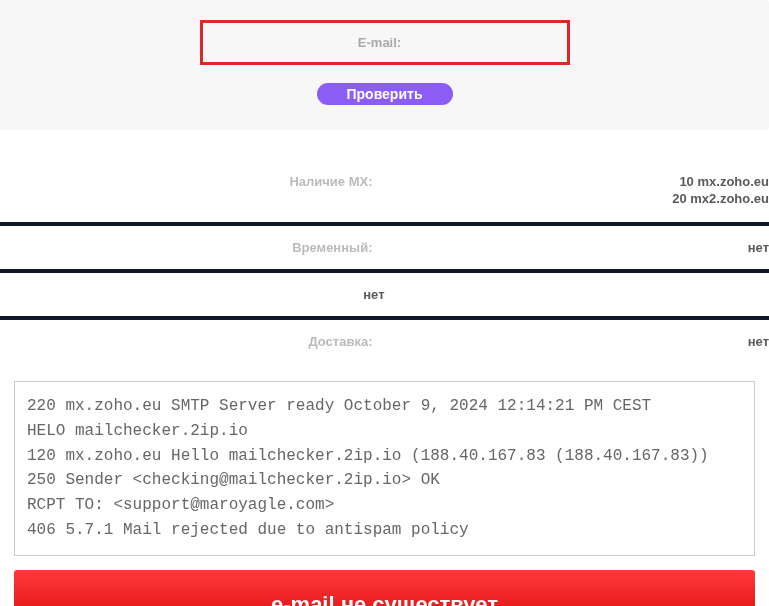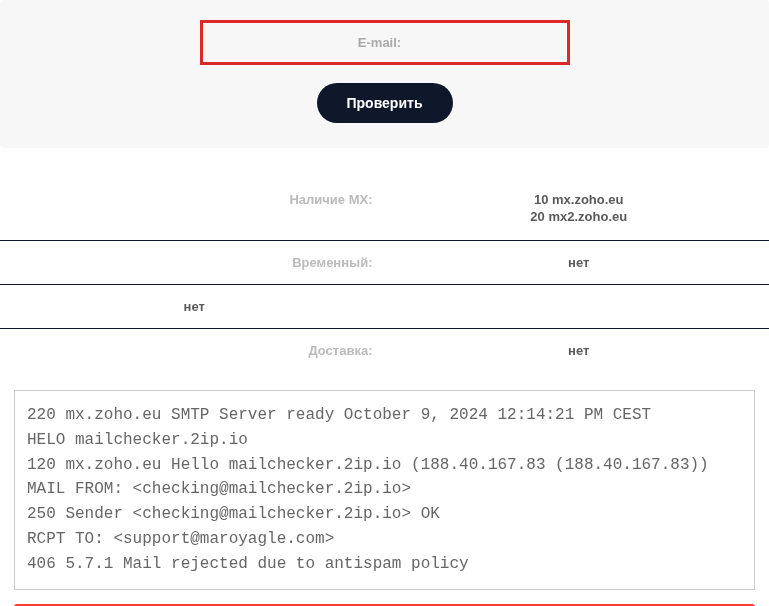--- a/index.html
+++ b/index.html
@@ -38,49 +38,49 @@
       border: 2px solid #111;
       border-radius: 3px;
       font-size: 13px;
       color: #333;
       background: #fff;
       outline: none;
     }
     .check-btn {
       display: block;
       margin: 0 auto;
-      background: #0f172a;
+      background: #8b5cf6;
       color: #fff;
       border: none;
       border-radius: 22px;
-      padding: 12px 30px;
+      padding: 3px 30px;
       font-size: 14px;
       font-weight: 600;
       cursor: pointer;
     }
     .results {
       padding: 30px 0 0 0;
     }
     .result-row {
       display: flex;
-      border-bottom: 1px solid #0f172a;
+      border-bottom: 4px solid #0f172a;
       padding: 14px 0;
     }
     .result-row:last-child { border-bottom: none; }
     .result-label {
       flex: 0 0 50%;
       text-align: right;
       color: #bbbbbb;
       font-size: 13px;
       font-weight: 700;
       padding-right: 12px;
     }
     .result-value {
       flex: 0 0 50%;
-      text-align: center;
+      text-align: right;
       color: #5a5a5a;
       font-size: 13px;
       font-weight: 700;
       padding-left: 4px;
     }
     .mx-list .mx-item { margin-bottom: 2px; }
     .log-box {
       border: 1px solid #ccc;
       padding: 12px;
       margin: 18px 14px 14px 14px;
@@ -135,19 +135,18 @@
     <div class="result-label">Доставка:</div>
     <div class="result-value">нет</div>
   </div>
 
 </div>
 
 <div class="log-box">
   <div>220 mx.zoho.eu SMTP Server ready October 9, 2024 12:14:21 PM CEST</div>
   <div>HELO mailchecker.2ip.io</div>
   <div>120 mx.zoho.eu Hello mailchecker.2ip.io (188.40.167.83 (188.40.167.83))</div>
-  <div>MAIL FROM: &lt;checking@mailchecker.2ip.io&gt;</div>
   <div>250 Sender &lt;checking@mailchecker.2ip.io&gt; OK</div>
   <div>RCPT TO: &lt;support@maroyagle.com&gt;</div>
   <div>406 5.7.1 Mail rejected due to antispam policy</div>
 </div>
 
 <div class="status-banner">e-mail не существует</div>
 
 </body></html>

